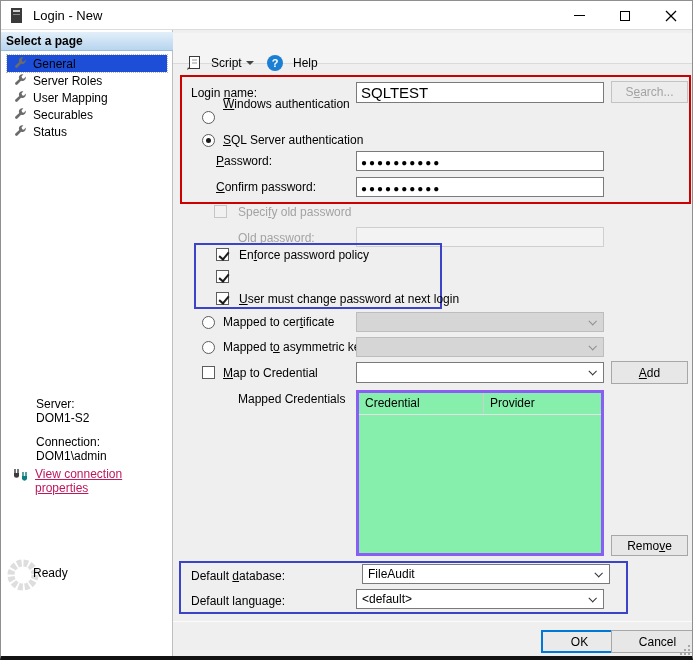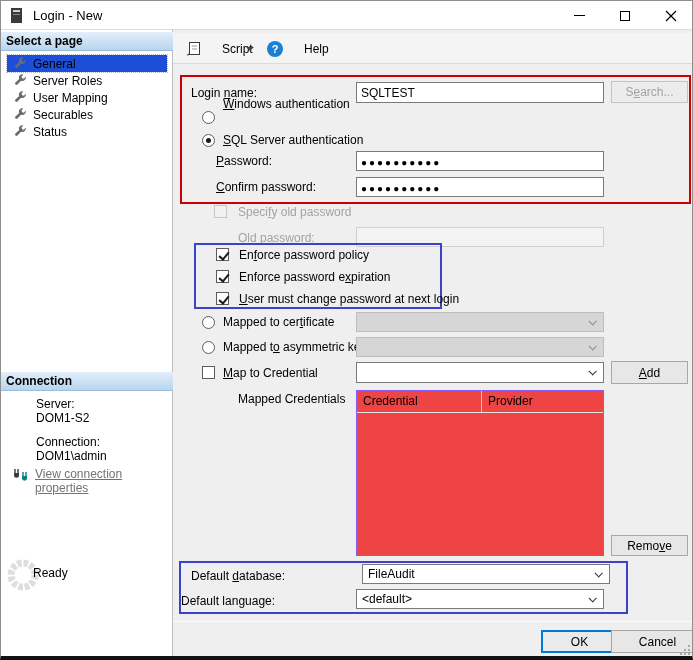--- a/index.html
+++ b/index.html
@@ -19,52 +19,52 @@
   .min-glyph{width:11px;height:1px;background:#000;}
   .max-glyph{width:10px;height:10px;border:1px solid #000;}
   
   .sidebar{position:absolute;left:0;top:29px;width:172px;height:627px;background:#fff;border-right:1px solid #bfbfbf;}
   .band{position:absolute;left:0;width:172px;height:19px;line-height:19px;font-weight:bold;padding-left:5px;
         background:linear-gradient(#e3effa,#b7d5ee);border-bottom:1px solid #9dbcd9;}
   .page-item{position:absolute;left:6px;width:160px;height:17px;display:flex;align-items:center;gap:6px;padding-left:7px;cursor:default;}
   .page-item.selected{background:#1d4ed8;outline:1px dotted #b7b7b7;}
   .wrench{flex:0 0 13px;width:13px;height:13px;}
   .side-text{position:absolute;left:35px;}
-  .link{color:#737373;text-decoration:underline;cursor:pointer;}
+  .link{color:#be185d;text-decoration:underline;cursor:pointer;}
   
   .main{position:absolute;left:172px;top:29px;width:520px;height:627px;background:#efefef;}
   .toolbar{position:absolute;left:0;top:3px;width:100%;height:31px;background:#f4f4f4;border-bottom:1px solid #dadada;}
-  .tool-btn{position:absolute;top:4px;height:23px;display:flex;align-items:center;gap:21px;padding:0 4px;cursor:default;justify-content:space-between;}
+  .tool-btn{position:absolute;top:18px;height:23px;display:flex;align-items:center;gap:10px;padding:0 4px;cursor:default;justify-content:space-between;}
   .chev-small{width:0;height:0;border-left:4px solid transparent;border-right:4px solid transparent;border-top:4px solid #444;}
   .help-circle{width:16px;height:16px;border-radius:50%;background:#1b7fd4;color:#fff;font-weight:bold;font-size:11px;
                display:flex;align-items:center;justify-content:center;}
   
   .lbl{position:absolute;white-space:nowrap;}
   .ak{text-decoration:underline;}
-  .txt{position:absolute;background:#fff;border:1px solid #7a7a7a;font-family:"Liberation Sans",sans-serif;font-size:12px;padding:0 4px;}
+  .txt{position:absolute;background:#fff;border:1px solid #7a7a7a;font-family:"Liberation Sans",sans-serif;font-size:15px;padding:0 4px;}
   .txt.pwd{font-size:10px;font-weight:bold;letter-spacing:2px;padding-top:3px;}
   .txt:disabled,.txt.disabled{background:#f3f3f3;border-color:#cfcfcf;color:#a0a0a0;}
   .btn{position:absolute;background:#e7e7e7;border:1px solid #a7a7a7;font-family:"Liberation Sans",sans-serif;font-size:12px;
        display:flex;align-items:center;justify-content:center;cursor:default;}
   .btn.disabled{color:#a3a3a3;border-color:#c3c3c3;background:#ececec;}
   .btn.default-btn{border:2px solid #0078d7;background:#eaeaea;margin-left:20px;}
   .radio{position:absolute;width:13px;height:13px;border:1px solid #5c5c5c;border-radius:50%;background:#fff;}
   .radio.on::after{content:"";position:absolute;left:3px;top:3px;width:5px;height:5px;border-radius:50%;background:#1a1a1a;}
   .cb{position:absolute;width:13px;height:13px;border:1px solid #5c5c5c;background:#fff;}
   .cb.checked::after{content:"";position:absolute;left:3.5px;top:0.5px;width:4px;height:8px;
        border:solid #1c1c1c;border-width:0 2px 2px 0;transform:rotate(40deg);}
   .cb.disabled{border-color:#c6c6c6;background:#f1f1f1;}
   .combo{position:absolute;border:1px solid #7a7a7a;background:#fff;display:flex;align-items:center;padding-left:5px;}
   .combo .arrow{position:absolute;right:8px;top:6px;width:6px;height:6px;border-right:1.4px solid #333;border-bottom:1.4px solid #333;transform:rotate(45deg) translateY(-1px);}
   .combo.disabled{background:#d6d6d6;border-color:#bdbdbd;color:#6e6e6e;}
   .combo.disabled .arrow{border-color:#8f8f8f;}
   .hl{position:absolute;pointer-events:none;}
   .hl.red{border:2px solid #cc0000;}
   .hl.blue{border:2px solid #3b44c8;}
-  .credtable{position:absolute;background:#ef4444;border:1px solid #8b5cf6;}
+  .credtable{position:absolute;background:#86efac;border:3px solid #8b5cf6;}
   .credtable .hdr{display:flex;height:22px;border-bottom:1px solid #e4e4e4;}
   .credtable .hcell{padding:3px 6px;font-size:12px;}
   .credtable .hcell.c1{width:125px;border-right:1px solid #cfcfcf;}
   .separator{position:absolute;left:0;width:100%;height:1px;background:#dfdfdf;border-bottom:1px solid #fbfbfb;}
   .grip{position:absolute;right:3px;bottom:2px;}
 </style>
 </head>
 <body>
 
 <div id="win">
@@ -113,21 +113,20 @@
         </svg>
       <span>User Mapping</span>
     </div>
     <div class="page-item" style="top:93px;">
       <svg class="wrench" viewBox="0 0 16 16">
           <path d="M14.2 3.1a4.1 4.1 0 0 1-5.5 5.2l-4.5 4.6a1.7 1.7 0 0 1-2.4-2.4l4.6-4.5A4.1 4.1 0 0 1 11.6.5L9.3 2.8l.7 2.3 2.3.7z" fill="#6b6b6b"></path>
         </svg>
       <span>Status</span>
     </div>
 
-    <div class="band" style="top:342px;">Connection</div>
     <div class="side-text" style="top:367px;">Server:</div>
     <div class="side-text" style="top:381px;">DOM1-S2</div>
     <div class="side-text" style="top:405px;">Connection:</div>
     <div class="side-text" style="top:419px;">DOM1\admin</div>
     <svg width="16" height="14" style="position:absolute;left:12px;top:438px;">
       <path d="M2 1v4M5 1v4" stroke="#3c3c3c" stroke-width="1.4"></path>
       <path d="M1 5h5v2.2a2.5 2.5 0 0 1-5 0z" fill="#3c3c3c"></path>
       <path d="M10 4v4M13 4v4" stroke="#0b7f7f" stroke-width="1.4"></path>
       <path d="M9 8h5v2.2a2.5 2.5 0 0 1-5 0z" fill="#0b7f7f"></path>
     </svg>
@@ -182,21 +181,20 @@
 
     <div class="cb disabled" style="left:41px;top:175px;"></div>
     <div class="lbl" style="left:65px;top:175px;color:#a3a3a3;"><span>Speci</span><span class="ak">f</span><span>y old password</span></div>
     <div class="lbl" style="left:65px;top:201px;color:#a3a3a3;">Old password:</div>
     <input class="txt disabled" style="left: 183px; top: 197px; width: 248px; height: 20px;" disabled="">
 
     <div class="hl blue" style="left:21px;top:213px;width:248px;height:66px;"></div>
     <div class="cb checked" style="left:43px;top:218px;"></div>
     <div class="lbl" style="left:66px;top:218px;"><span>En</span><span class="ak">f</span><span>orce password policy</span></div>
     <div class="cb checked" style="left:43px;top:240px;"></div>
-    <div class="lbl" style="left:66px;top:240px;"><span>Enforce password e</span><span class="ak">x</span><span>piration</span></div>
     <div class="cb checked" style="left:43px;top:262px;"></div>
     <div class="lbl" style="left:66px;top:262px;"><span></span><span class="ak">U</span><span>ser must change password at next login</span></div>
 
     <div class="radio" style="left:29px;top:286px;"></div>
     <div class="lbl" style="left:50px;top:285px;"><span>Mapped to cer</span><span class="ak">t</span><span>ificate</span></div>
     <div class="combo disabled" style="left:183px;top:282px;width:248px;height:20px;">
       <span></span>
       <span class="arrow"></span>
     </div>
 
@@ -231,21 +229,21 @@
         <span class="ak">v</span>
         <span>e</span>
       </div>
 
     <div class="hl blue" style="left:6px;top:531px;width:449px;height:53px;"></div>
     <div class="lbl" style="left:18px;top:539px;"><span>Default </span><span class="ak">d</span><span>atabase:</span></div>
     <div class="combo" style="left:189px;top:534px;width:248px;height:20px;">
       <span>FileAudit</span>
       <span class="arrow"></span>
     </div>
-    <div class="lbl" style="left:8px;top:564px;"><span>Default lan</span><span class="ak">g</span><span>uage:</span></div>
+    <div class="lbl" style="left:18px;top:564px;"><span>Default lan</span><span class="ak">g</span><span>uage:</span></div>
     <div class="combo" style="left:183px;top:559px;width:248px;height:20px;">
       <span>&lt;default&gt;</span>
       <span class="arrow"></span>
     </div>
 
     <div class="separator" style="top:591px;"></div>
     <div class="btn default-btn" style="left:348px;top:600px;width:77px;height:23px;">OK</div>
     <div class="btn" style="left:438px;top:600px;width:93px;height:23px;">Cancel</div>
     <svg class="grip" width="10" height="10">
       <rect x="8" y="0" width="2" height="2" fill="#a8a8a8"></rect>

